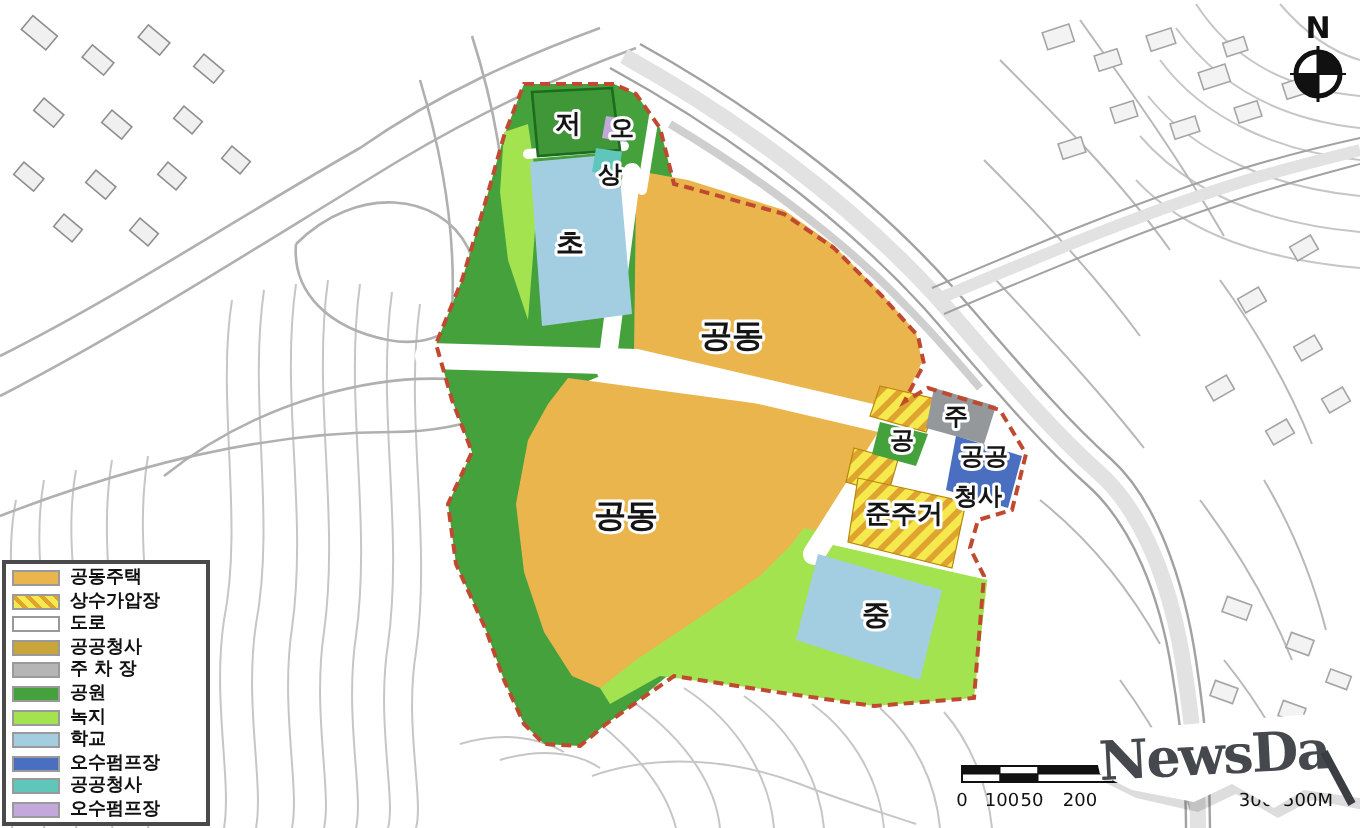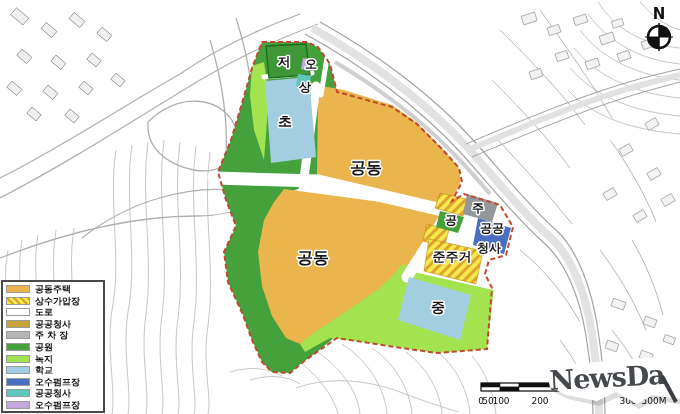--- a/index.html
+++ b/index.html
@@ -249,21 +249,21 @@
       <circle cx="659" cy="37" r="11" fill="#ffffff" stroke="#111" stroke-width="2.5"></circle>
       <path d="M659,37 L659,26 A11,11 0 0 1 670,37 Z" fill="#111"></path>
       <path d="M659,37 L659,48 A11,11 0 0 1 648,37 Z" fill="#111"></path>
       <line x1="659" y1="23" x2="659" y2="51" stroke="#111" stroke-width="1.5"></line>
       <line x1="645" y1="37" x2="673" y2="37" stroke="#111" stroke-width="1"></line>
     </g>
   </svg>
 
   <div>
     <span class="scalelabel" style="left:481px">0</span>
-    <span class="scalelabel" style="left:488px">50</span>
+    <span class="scalelabel" style="left:516px">50</span>
     <span class="scalelabel" style="left:501px">100</span>
     <span class="scalelabel" style="left:540px">200</span>
     <span class="scalelabel" style="left:628px">300</span>
     <span class="scalelabel" style="left:654px">500M</span>
   </div>
 
   <div class="legend">
     <div class="legend-row">
       <span class="swatch" style="background: rgb(235, 181, 77);"></span>
       <span class="legend-label">공동주택</span>

